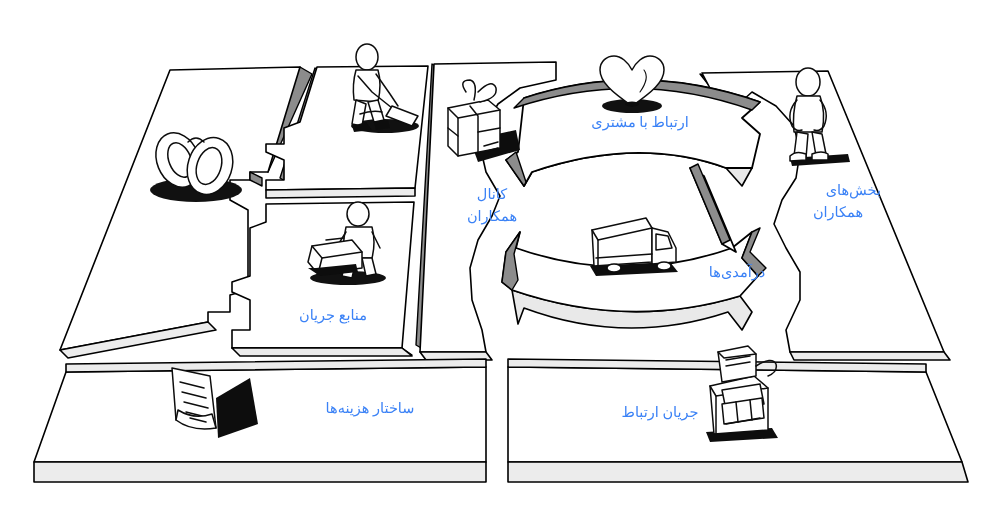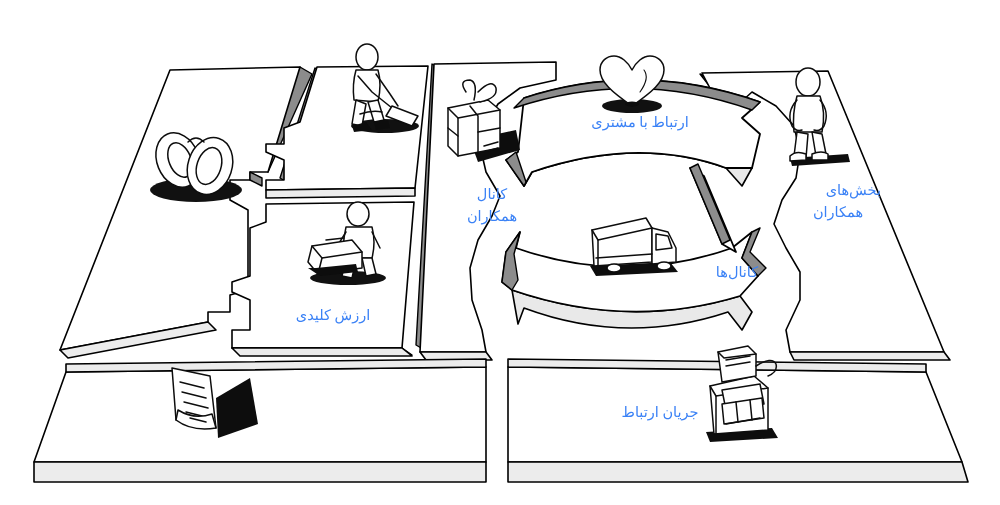--- a/index.html
+++ b/index.html
@@ -302,28 +302,29 @@
       <path class="ink" d="M736,402 L738,422"></path>
       <path class="ink" d="M750,400 L752,420"></path>
       <path class="ink" d="M756,366 Q772,356 776,364 Q778,372 768,376"></path>
       <path class="ink" d="M726,424 L760,418"></path>
     </g>
 
   </svg>
 
 
 
-  <div class="label-text" style="left:268px; top:305px; width:130px;">ارزش کلیدی</div>
+  <div class="label-text" style="left:268px; top:305px; width:130px;">منابع جریان</div>
 
   <div class="label-text" style="left:452px; top:184px; width:80px;">کانال</div>
   <div class="label-text" style="left:452px; top:206px; width:80px;">همکاران</div>
 
   <div class="label-text" style="left:570px; top:112px; width:140px;">ارتباط با مشتری</div>
 
-  <div class="label-text" style="left:692px; top:262px; width:90px;">کانال‌ها</div>
+  <div class="label-text" style="left:692px; top:262px; width:90px;">درآمدی‌ها</div>
 
   <div class="label-text" style="left:795px; top:180px; width:86px;text-align:right;">بخش‌های</div>
   <div class="label-text" style="left:795px; top:202px; width:86px;">همکاران</div>
 
+  <div class="label-text" style="left:295px; top:398px; width:150px;">ساختار هزینه‌ها</div>
 
   <div class="label-text" style="left:590px; top:402px; width:140px;">جریان ارتباط</div>
 
 </div>
 
 </body></html>

